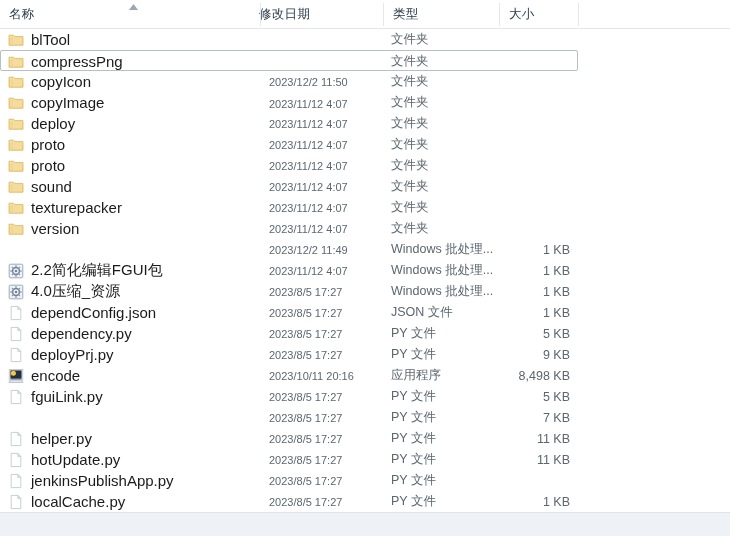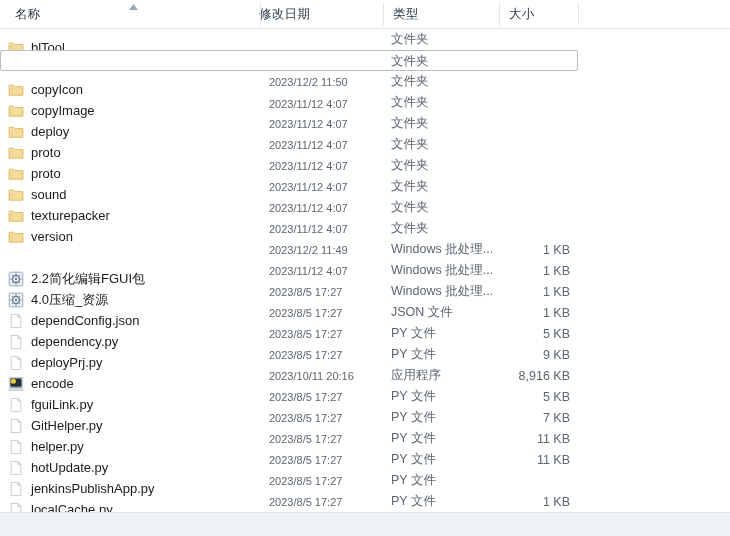--- a/index.html
+++ b/index.html
@@ -79,26 +79,26 @@
   }
   .row.focused {
     width: 578px;
     border: 1px solid #b5bfc6;
     border-radius: 2px;
     background: #ffffff;
   }
   .cell-name {
     position: absolute;
     left: 8px;
-    top: 8px;
+    top: 0;
     height: 21px;
     display: flex;
     align-items: center;
     gap: 7px;
-    font-size: 13px;
+    font-size: 15px;
     color: #1b1b1b;
     white-space: nowrap;
   }
   .row.focused .cell-name { left: 7px; }
   .cell-date {
     position: absolute;
     left: 269px;
     top: 17px;
     height: 21px;
     display: flex;
@@ -156,21 +156,21 @@
 
 <div id="explorer">
 
   <div class="header">
     <div class="sort-arrow">
       <svg width="9" height="6" viewBox="0 0 9 6">
         <polygon points="4.5,0 9,6 0,6" fill="#9aa7b4"></polygon>
       </svg>
     </div>
     <div id="header-cells">
-        <div class="header-cell" style="left: 6px; width: 260px;">
+        <div class="header-cell" style="left: 0px; width: 260px;">
           <span class="htext">名称</span>
         </div>
         <div class="header-cell" style="left: 250px; width: 122px;">
           <span class="htext">修改日期</span>
         </div>
         <div class="header-cell" style="left: 384px; width: 115px;">
           <span class="htext">类型</span>
         </div>
         <div class="header-cell" style="left: 500px; width: 78px;">
           <span class="htext">大小</span>
@@ -194,20 +194,30 @@
             <path d="M1 3.2h4.6l1.2 1.4H15v8.6H1z" fill="none" stroke="#d9b75c" stroke-width=".8"></path>
             <path d="M3.3 4.2h1.6v8.9H3.3z" fill="#ead19a" opacity=".75"></path>
           </svg>
           <span>blTool</span>
         </div>
         <div class="cell-date">2023/12/2 11:50</div>
         <div class="cell-type">文件夹</div>
         <div class="cell-size"></div>
       </div>
       <div class="row focused">
+        <div class="cell-name">
+          <svg class="icon" viewBox="0 0 16 16" width="16" height="16">
+            <path d="M1 3.2h4.6l1.2 1.4H15v8.6H1z" fill="#f0d285"></path>
+            <path d="M1 3.2h4.6l1.2 1.4H15v1.1H1z" fill="#f7e3ab"></path>
+            <path d="M2.6 5.4H15l-1.4 7.8H1.2z" fill="#f6dc9a"></path>
+            <path d="M1 3.2h4.6l1.2 1.4H15v8.6H1z" fill="none" stroke="#d9b75c" stroke-width=".8"></path>
+            <path d="M3.3 4.2h1.6v8.9H3.3z" fill="#ead19a" opacity=".75"></path>
+          </svg>
+          <span>compressPng</span>
+        </div>
         <div class="cell-date">2023/11/12 4:07</div>
         <div class="cell-type">文件夹</div>
         <div class="cell-size"></div>
       </div>
       <div class="row">
         <div class="cell-name">
           <svg class="icon" viewBox="0 0 16 16" width="16" height="16">
             <path d="M1 3.2h4.6l1.2 1.4H15v8.6H1z" fill="#f0d285"></path>
             <path d="M1 3.2h4.6l1.2 1.4H15v1.1H1z" fill="#f7e3ab"></path>
             <path d="M2.6 5.4H15l-1.4 7.8H1.2z" fill="#f6dc9a"></path>
@@ -400,42 +410,35 @@
             <rect x="1.2" y="1.4" width="13.6" height="13.2" fill="#f3f5f7" stroke="#b9c0c7" stroke-width=".8"></rect>
             <rect x="2.4" y="2.4" width="11.2" height="8.4" fill="#23303d"></rect>
             <circle cx="5.4" cy="5.2" r="2.5" fill="#f7c93c"></circle>
             <path d="M2.4 10.8h11.2v1.1H2.4z" fill="#8d97a1"></path>
             <rect x="2.6" y="12.2" width="10.8" height="2.1" fill="#dde3e9" stroke="#bcc4cc" stroke-width=".6"></rect>
           </svg>
           <span>encode</span>
         </div>
         <div class="cell-date">2023/8/5 17:27</div>
         <div class="cell-type">应用程序</div>
-        <div class="cell-size">8,916 KB</div>
+        <div class="cell-size">8,498 KB</div>
       </div>
       <div class="row">
         <div class="cell-name">
           <svg class="icon" viewBox="0 0 16 16" width="16" height="16">
             <path d="M3.2 1.4h6.6l3 3v10.2H3.2z" fill="#ffffff" stroke="#c3c8cd" stroke-width=".9"></path>
             <path d="M9.8 1.4v3h3z" fill="#eceff2" stroke="#c3c8cd" stroke-width=".8"></path>
           </svg>
           <span>fguiLink.py</span>
         </div>
         <div class="cell-date">2023/8/5 17:27</div>
         <div class="cell-type">PY 文件</div>
         <div class="cell-size">5 KB</div>
       </div>
       <div class="row">
-        <div class="cell-name">
-          <svg class="icon" viewBox="0 0 16 16" width="16" height="16">
-            <path d="M3.2 1.4h6.6l3 3v10.2H3.2z" fill="#ffffff" stroke="#c3c8cd" stroke-width=".9"></path>
-            <path d="M9.8 1.4v3h3z" fill="#eceff2" stroke="#c3c8cd" stroke-width=".8"></path>
-          </svg>
-          <span>GitHelper.py</span>
-        </div>
         <div class="cell-date">2023/8/5 17:27</div>
         <div class="cell-type">PY 文件</div>
         <div class="cell-size">7 KB</div>
       </div>
       <div class="row">
         <div class="cell-name">
           <svg class="icon" viewBox="0 0 16 16" width="16" height="16">
             <path d="M3.2 1.4h6.6l3 3v10.2H3.2z" fill="#ffffff" stroke="#c3c8cd" stroke-width=".9"></path>
             <path d="M9.8 1.4v3h3z" fill="#eceff2" stroke="#c3c8cd" stroke-width=".8"></path>
           </svg>

